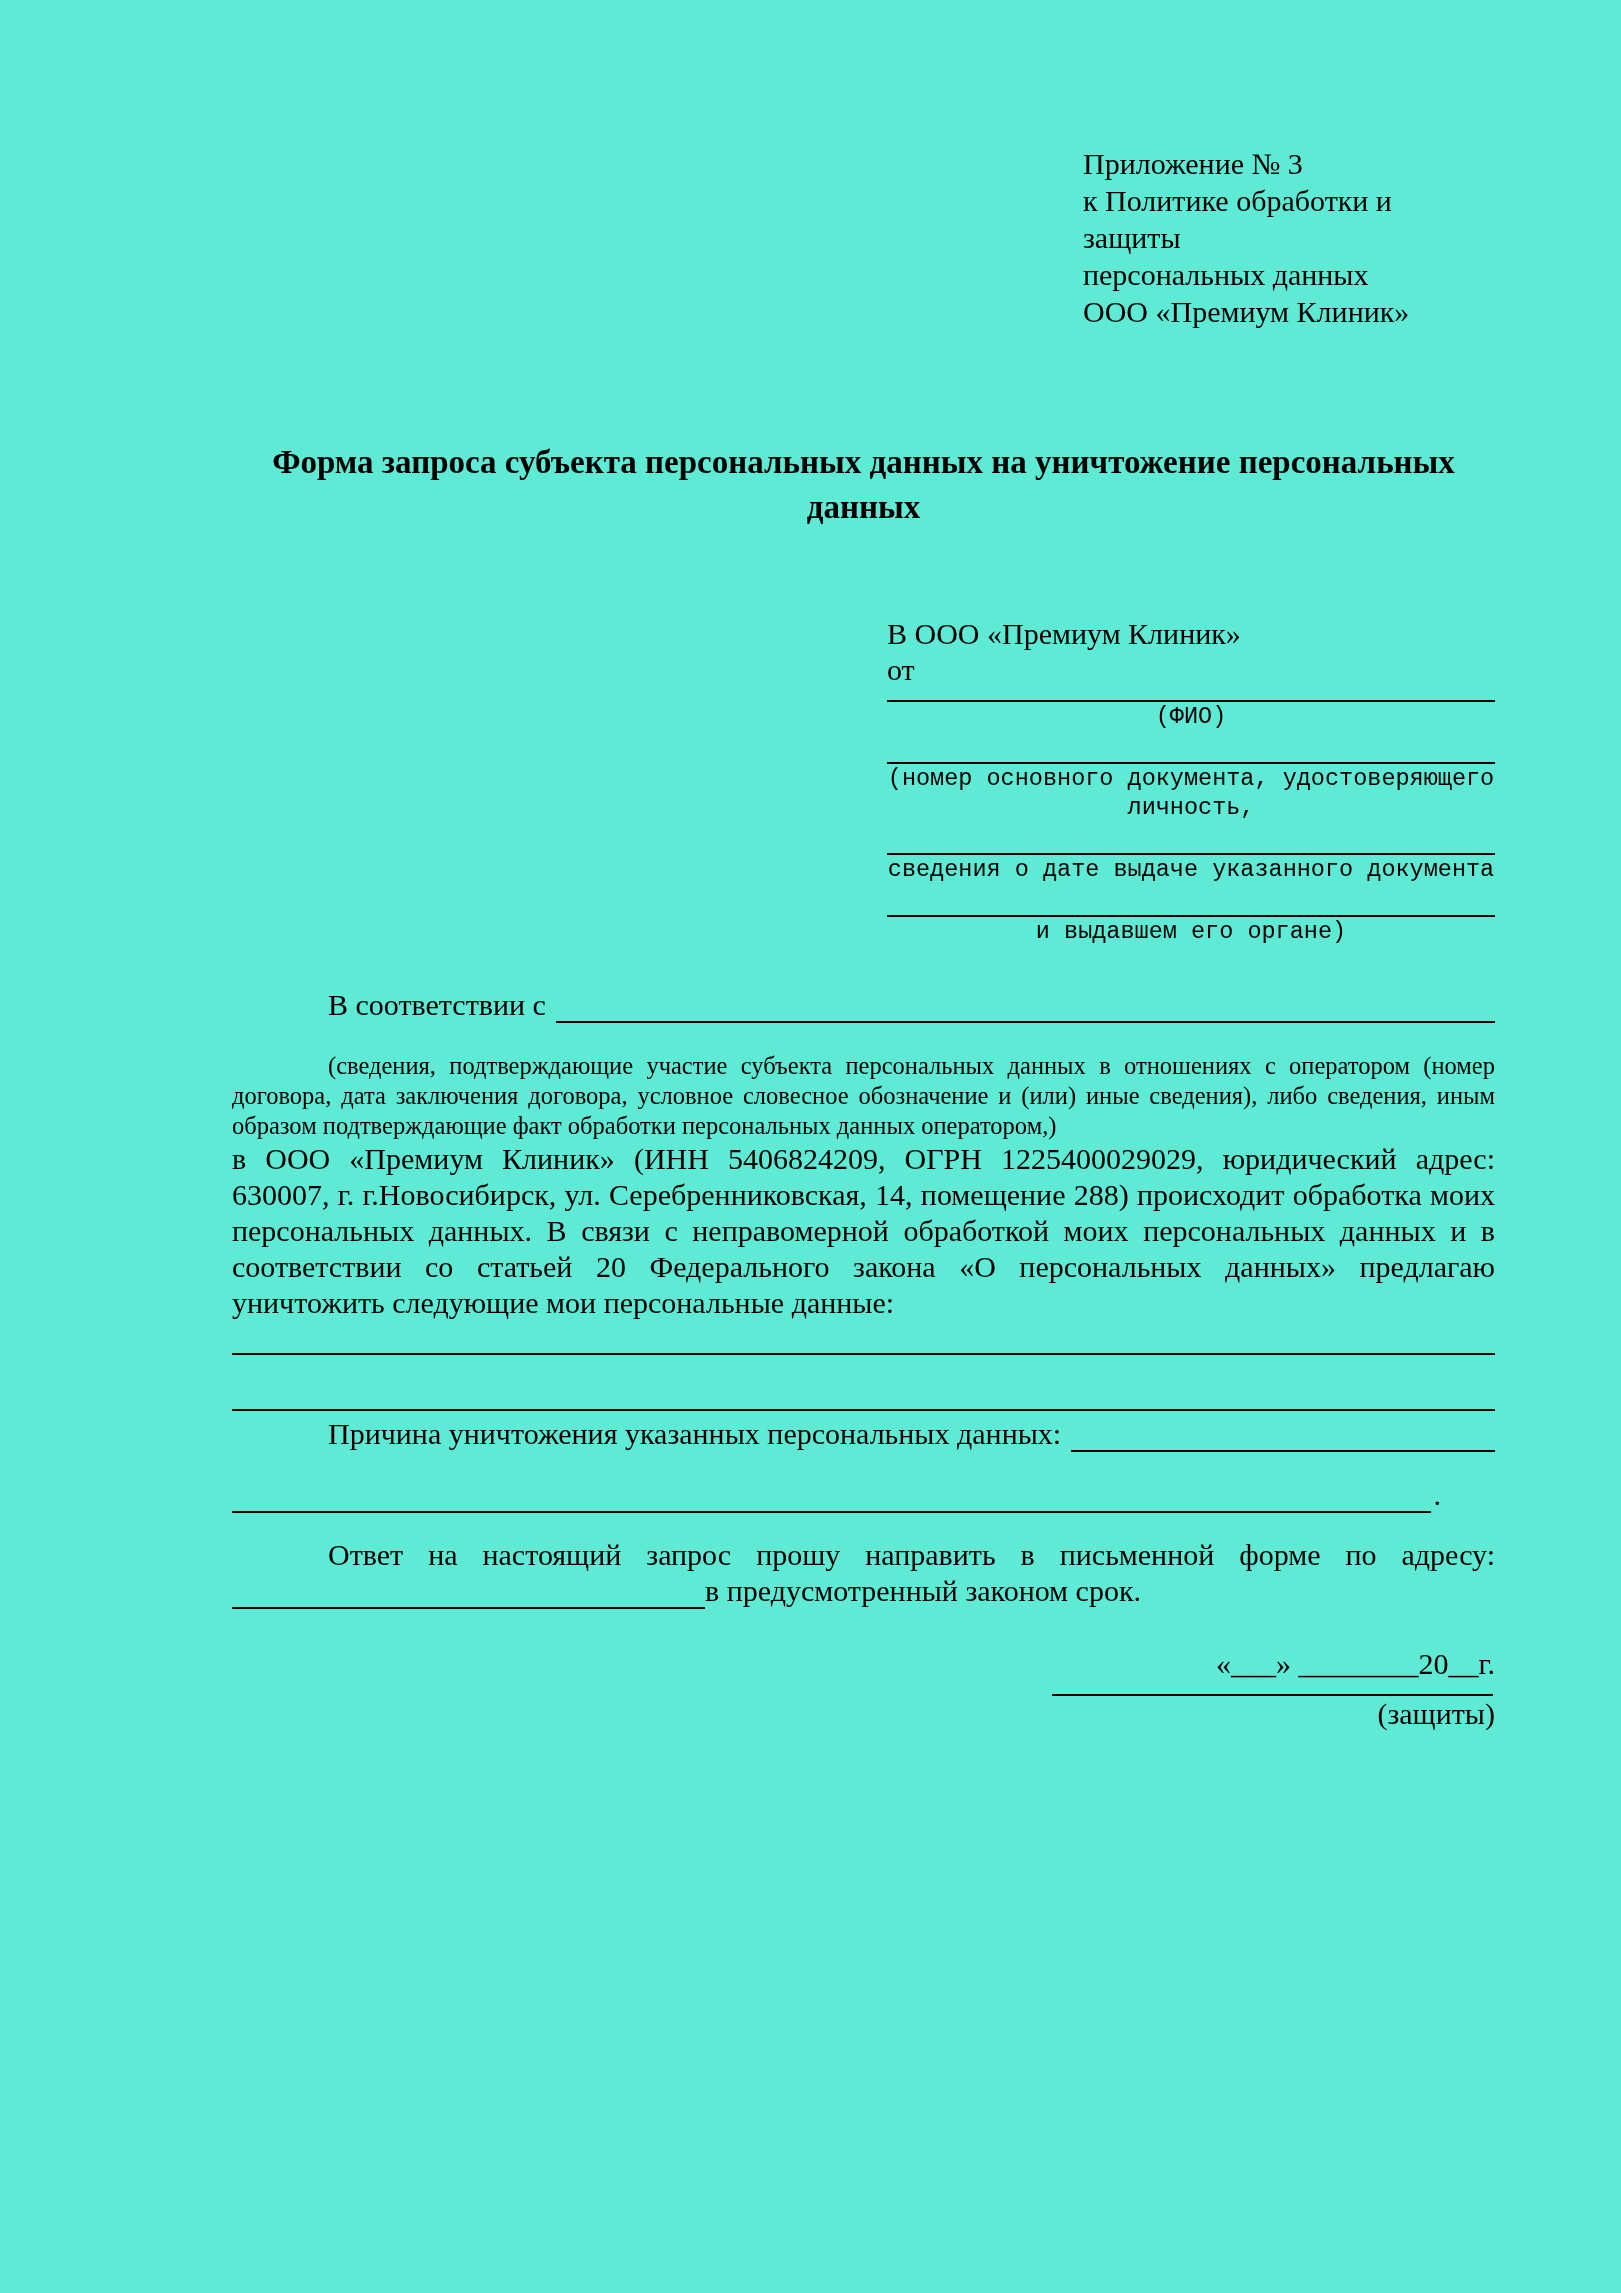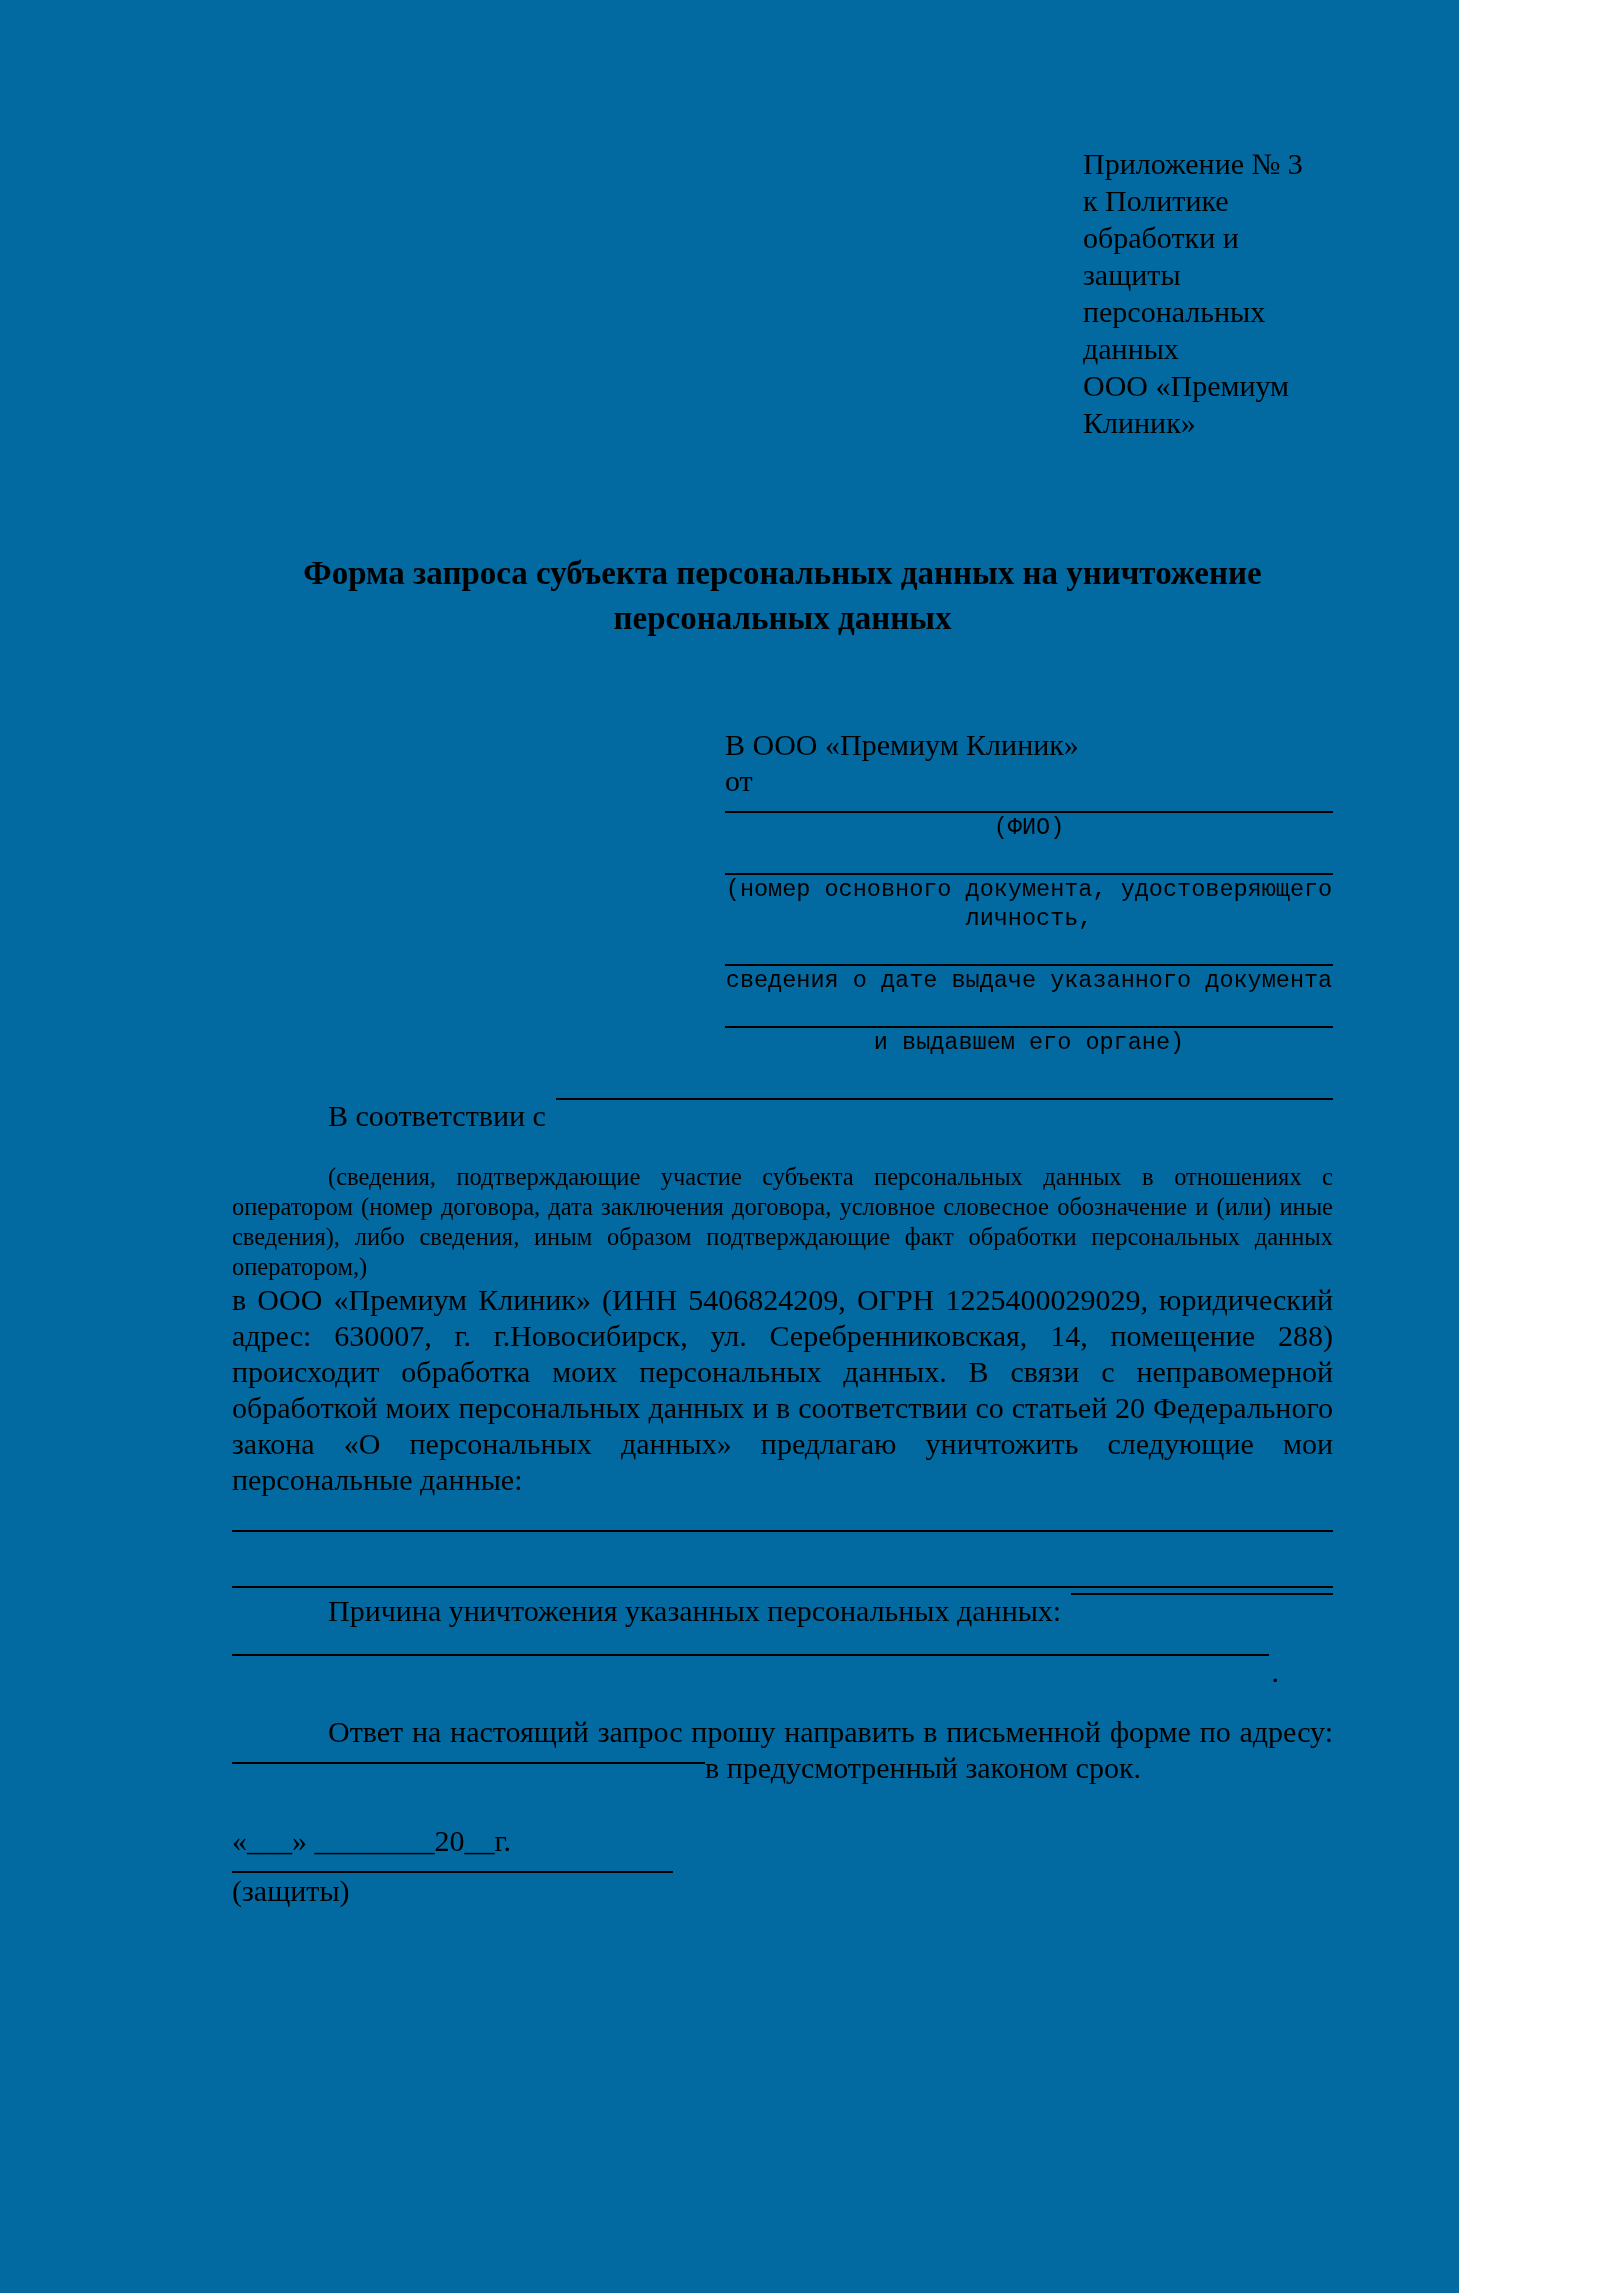--- a/index.html
+++ b/index.html
@@ -1,32 +1,32 @@
 <!DOCTYPE html>
 <html><head>
 <meta charset="utf-8">
 <style>
   * { margin:0; padding:0; box-sizing:border-box; }
   html,body { background:#ffffff; }
   .page {
     position:relative;
-    width:1459px; height:2294px;
-    background:#0369a1; color:#000000;
+    width:1621px; height:2294px;
+    background:#5eead4; color:#000000;
     font-family:"Liberation Serif","DejaVu Serif",serif;
     font-size:30px; line-height:36px;
     padding:0 126px 0 232px;
     overflow:hidden;
   }
   .appendix { padding-top:145px; margin-left:851px; line-height:37px; }
   .title { margin-top:110px; text-align:center; font-weight:bold; font-size:33px; line-height:45px; }
   .addressee { width:608px; margin-left:auto; margin-top:86px; }
   .addressee .rule  { border-bottom:2.9px solid #000; height:13.7px; }
   .addressee .gap   { height:33px; }
   .caption { font-size:23.5px; line-height:29px; text-align:center;font-family:Liberation Mono, monospace; }
-  .row { display:flex; align-items:flex-start; }
+  .row { display:flex; align-items:flex-end; }
   .fill { flex:1; border-bottom:2.9px solid #000; margin-left:9.8px; }
   .indent-label { padding-left:96px; white-space:pre; }
   .accordance { margin-top:41px; }
   .note { font-size:24.5px; line-height:30px; text-align:justify; text-indent:96px;margin-top:28px; }
   .para { text-align:justify; }
   .hrule { border-bottom:2.9px solid #000; }
   .mt33 { margin-top:32px; }
   .mt55 { margin-top:54px; }
   .reason { margin-top:4.9px; }
   .reason-cont { margin-top:25.5px; padding-right:54px; }

